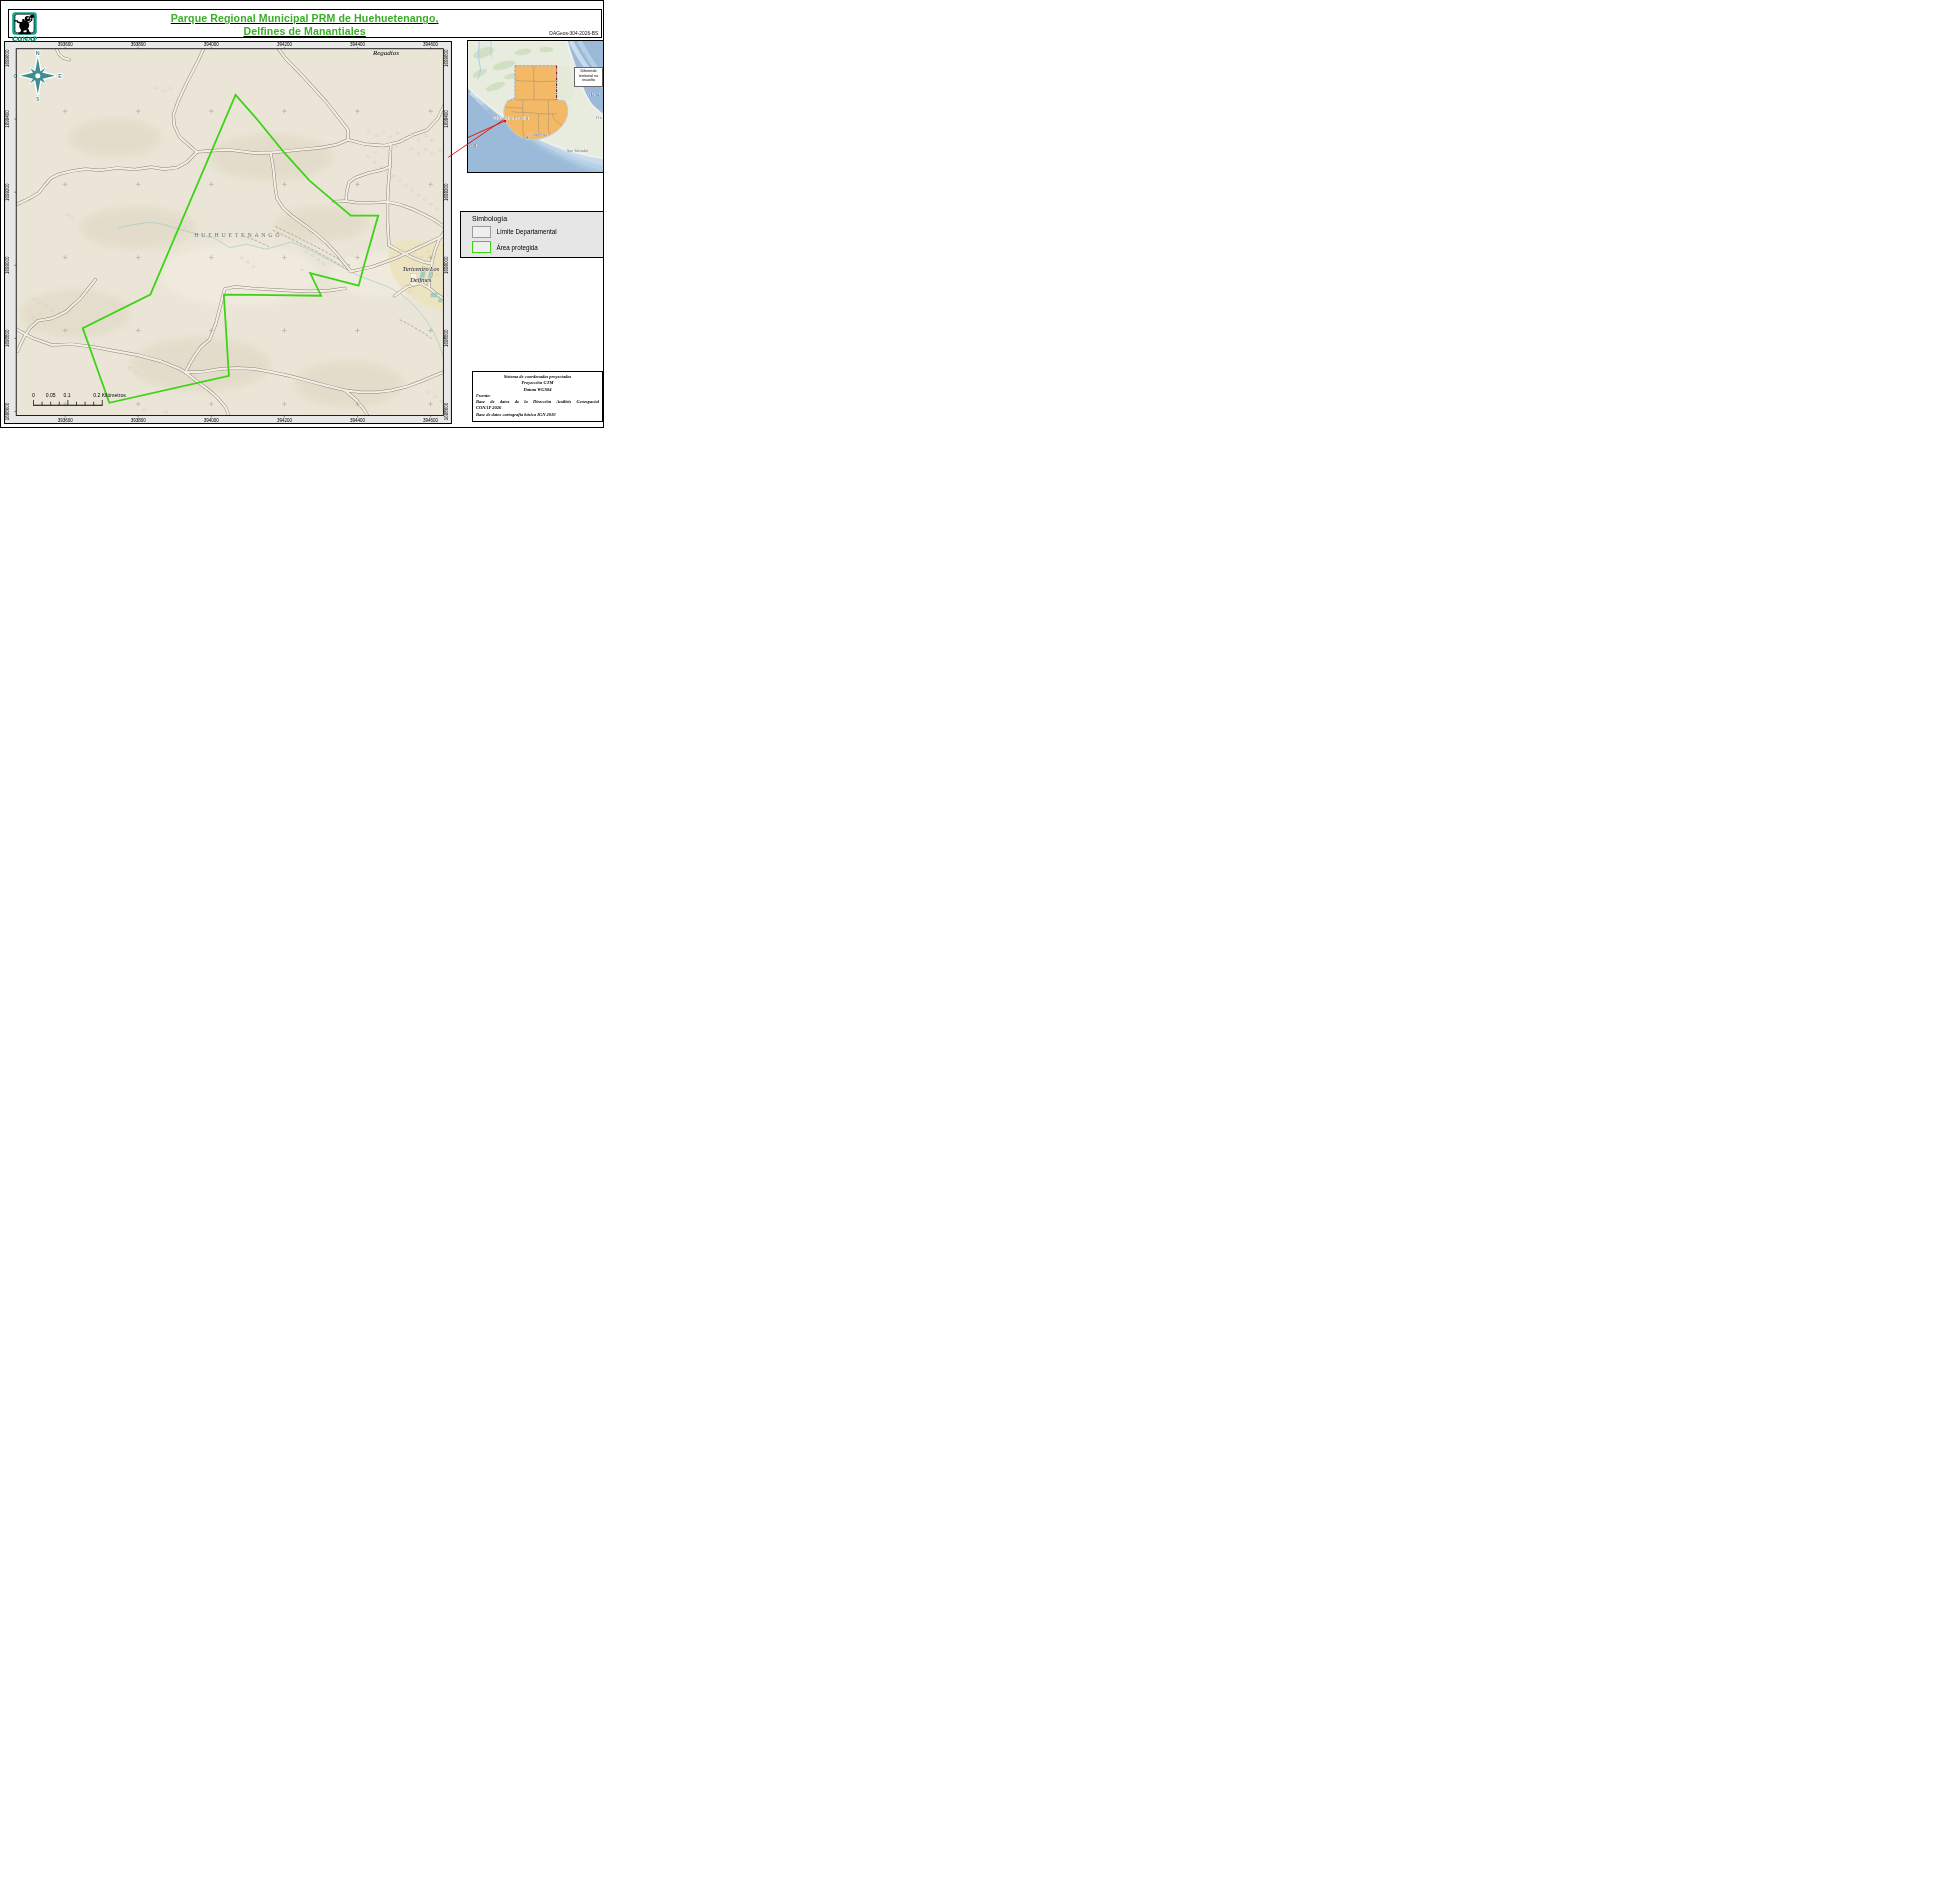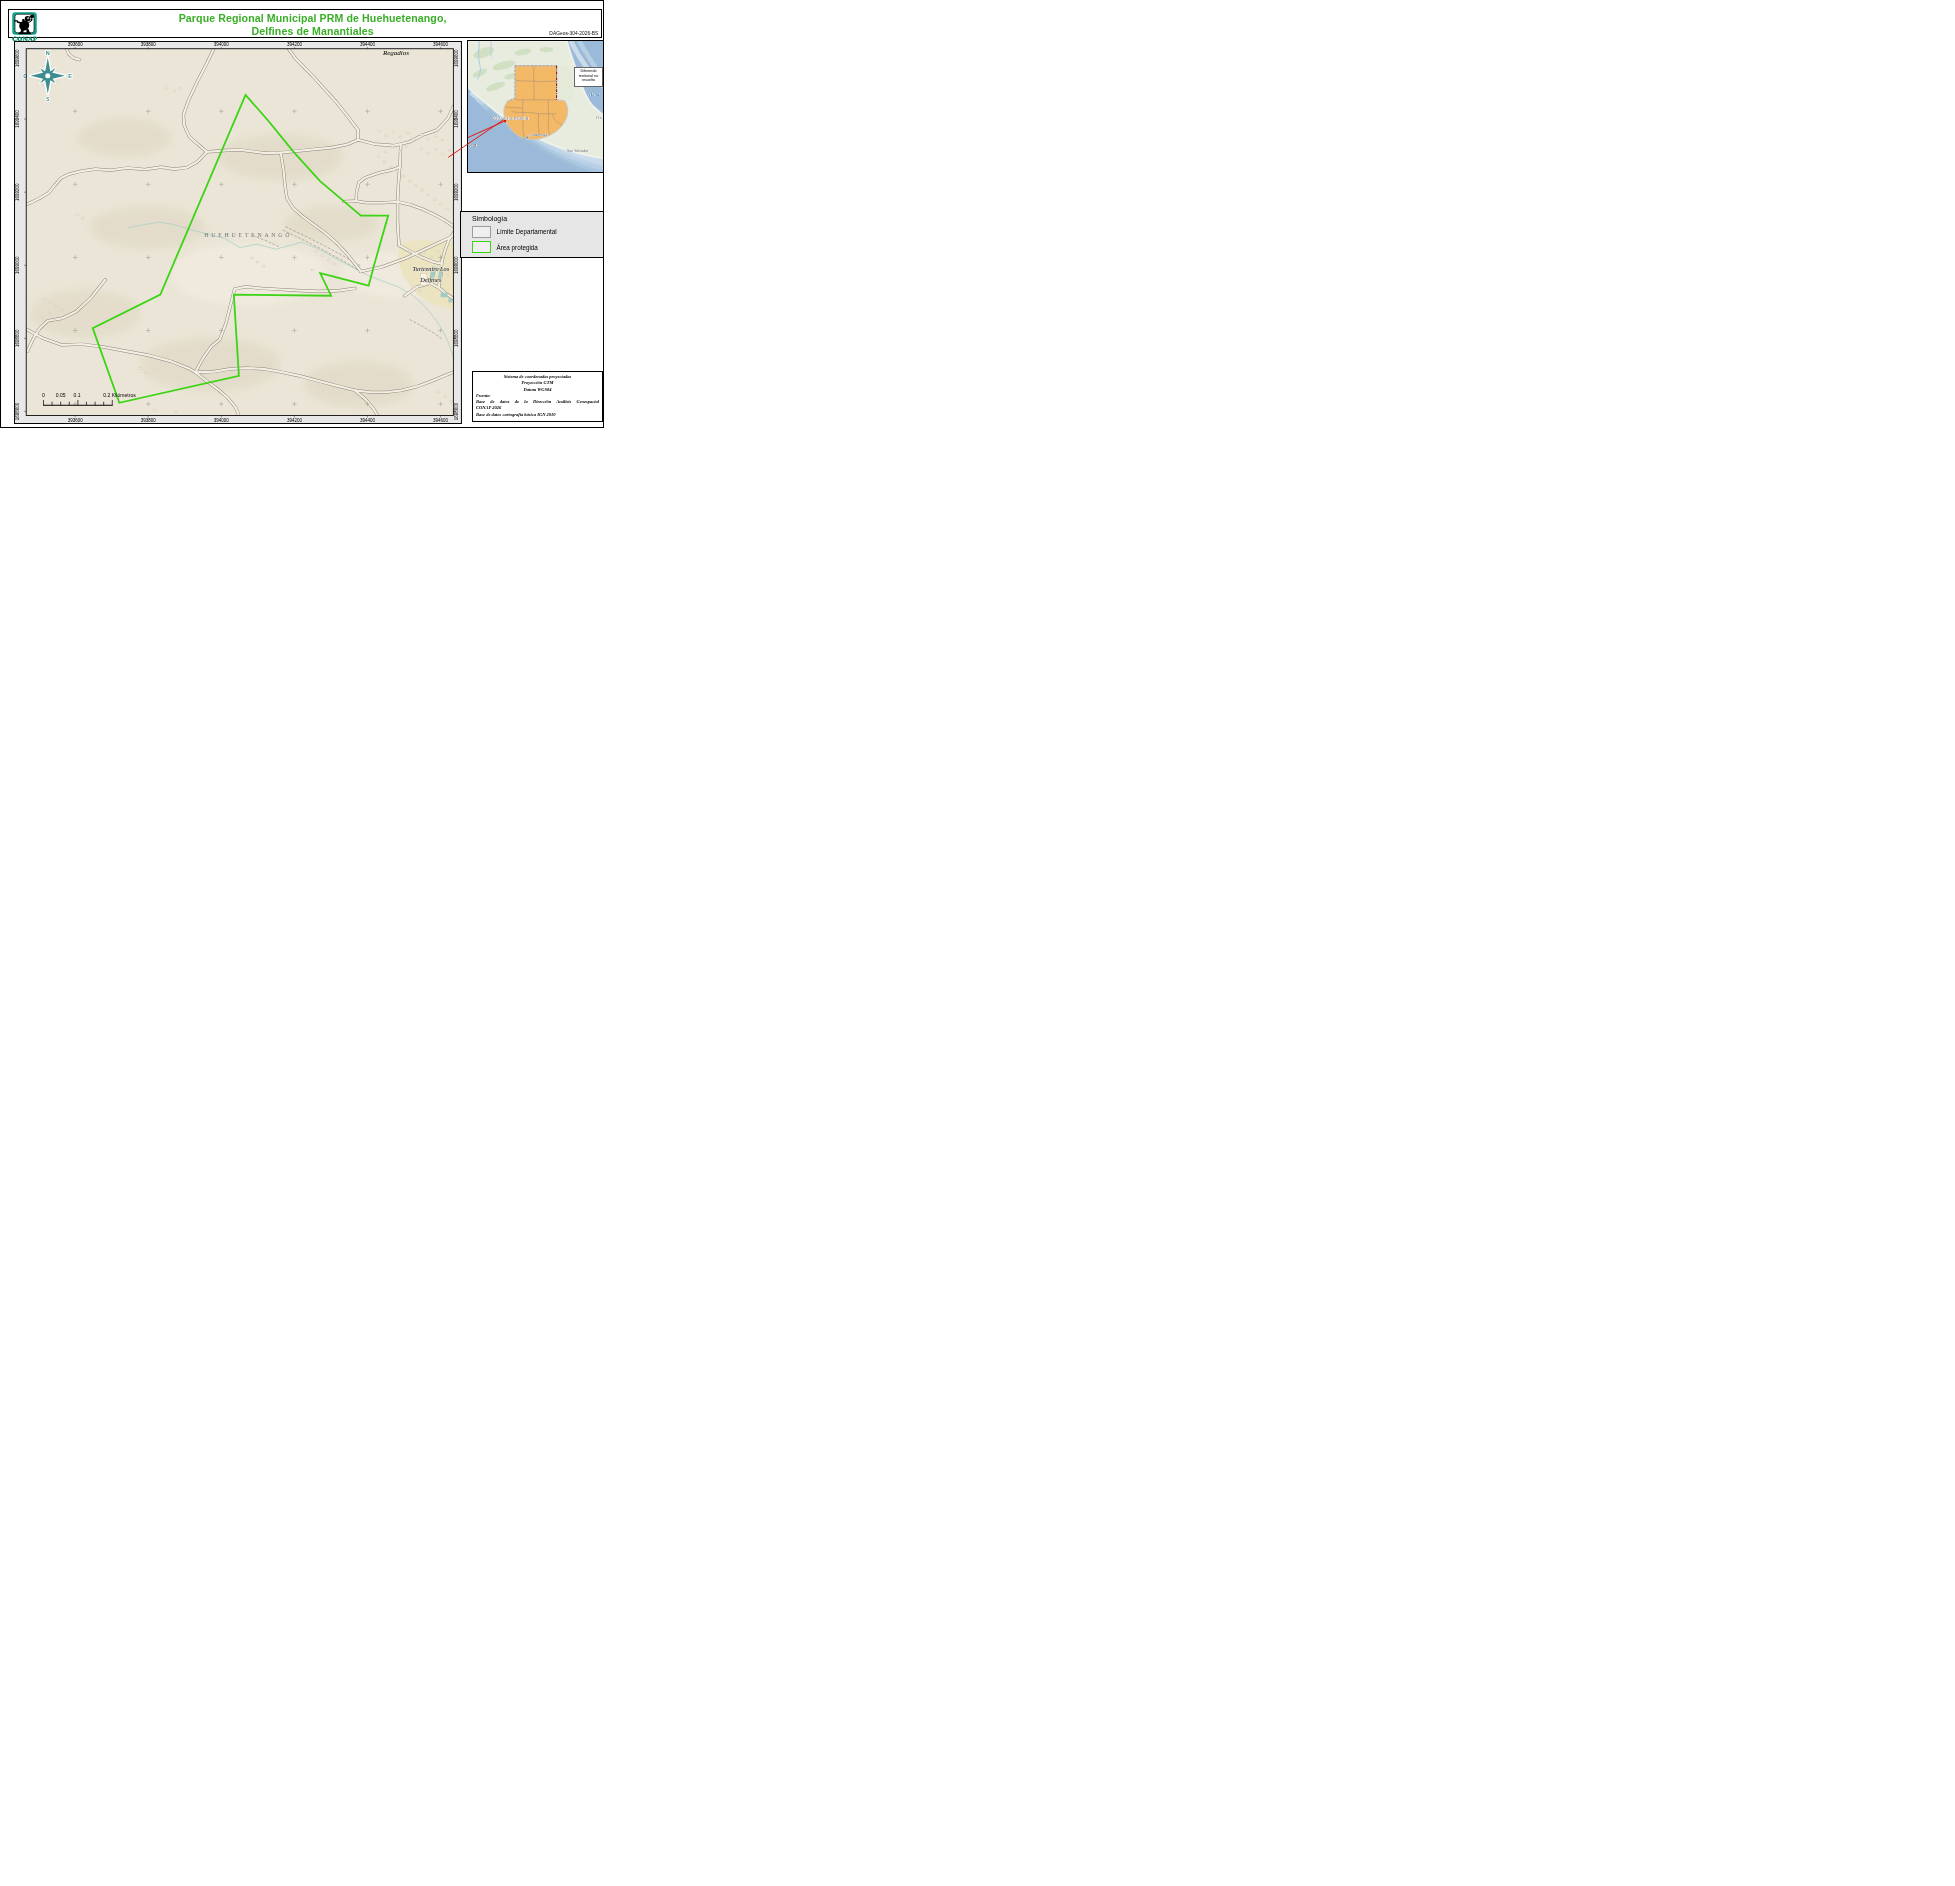--- a/index.html
+++ b/index.html
@@ -2,25 +2,25 @@
 <html style="font-size:6.3px"><head>
 <meta charset="utf-8">
 <style>
   html,body{margin:0;padding:0;background:#ffffff;}
   .page{position:relative;width:604px;height:428px;background:#fff;box-sizing:border-box;border:1.2px solid #000;font-family:"Liberation Sans",sans-serif;overflow:hidden;}
   .box{position:absolute;box-sizing:border-box;background:#fff;}
   
   .header-box{left:6.6px;top:8.2px;width:594px;height:29px;border:1px solid #000;}
   .logo-wrap{position:absolute;left:3.1px;top:2px;width:26px;text-align:center;}
   .conap-word{font-family:"DejaVu Serif",serif;font-weight:bold;font-size:5.9px;letter-spacing:0.2px;color:#0ea184;text-shadow:0.4px 0.4px 0 #063;line-height:1;}
-  .title-wrap{position:absolute;left:8px;top:2.3px;width:100%;text-align:center;}
+  .title-wrap{position:absolute;left:0;top:2.3px;width:100%;text-align:center;text-decoration:underline;}
   .title-line{font-size:10.6px;font-weight:bold;color:#3aaf27;letter-spacing:0.1px;line-height:1.2;}
   .dageos{position:absolute;right:2.3px;bottom:1.6px;font-size:4.9px;color:#111;}
   
-  .map-box{left:13px;top:40px;width:448px;height:298px;border:0;background:#eab308;}
+  .map-box{left:3px;top:40px;width:448px;height:298px;border:0;background:#eab308;}
   
   .inset-box{left:466px;top:39px;width:138px;height:133px;border:1px solid #000;overflow:hidden;background:#9bb9d8;}
   .inset-label{position:absolute;white-space:nowrap;text-shadow:-0.4px -0.4px 0.4px #fff,0.4px -0.4px 0.4px #fff,-0.4px 0.4px 0.4px #fff,0.4px 0.4px 0.4px #fff;}
   .callout{position:absolute;background:#fff;border:0.4px solid #666;text-align:center;font-size:3.7px;line-height:1.25;color:#000;padding-top:1.2px;}
   
   .legend-box{left:459px;top:210px;width:144px;height:47px;border:1px solid #000;background:#e6e6e6;padding:3.1px 0 0 11px;}
   .legend-title{font-size:7px;color:#000;margin-bottom:3.9px;}
   .legend-row{display:flex;align-items:center;margin-bottom:3.5px;}
   .swatch{width:17px;height:9.8px;background:#efefef;margin-right:5.5px;}
   .swatch.gray{border:1.4px solid #9c9c9c;}

